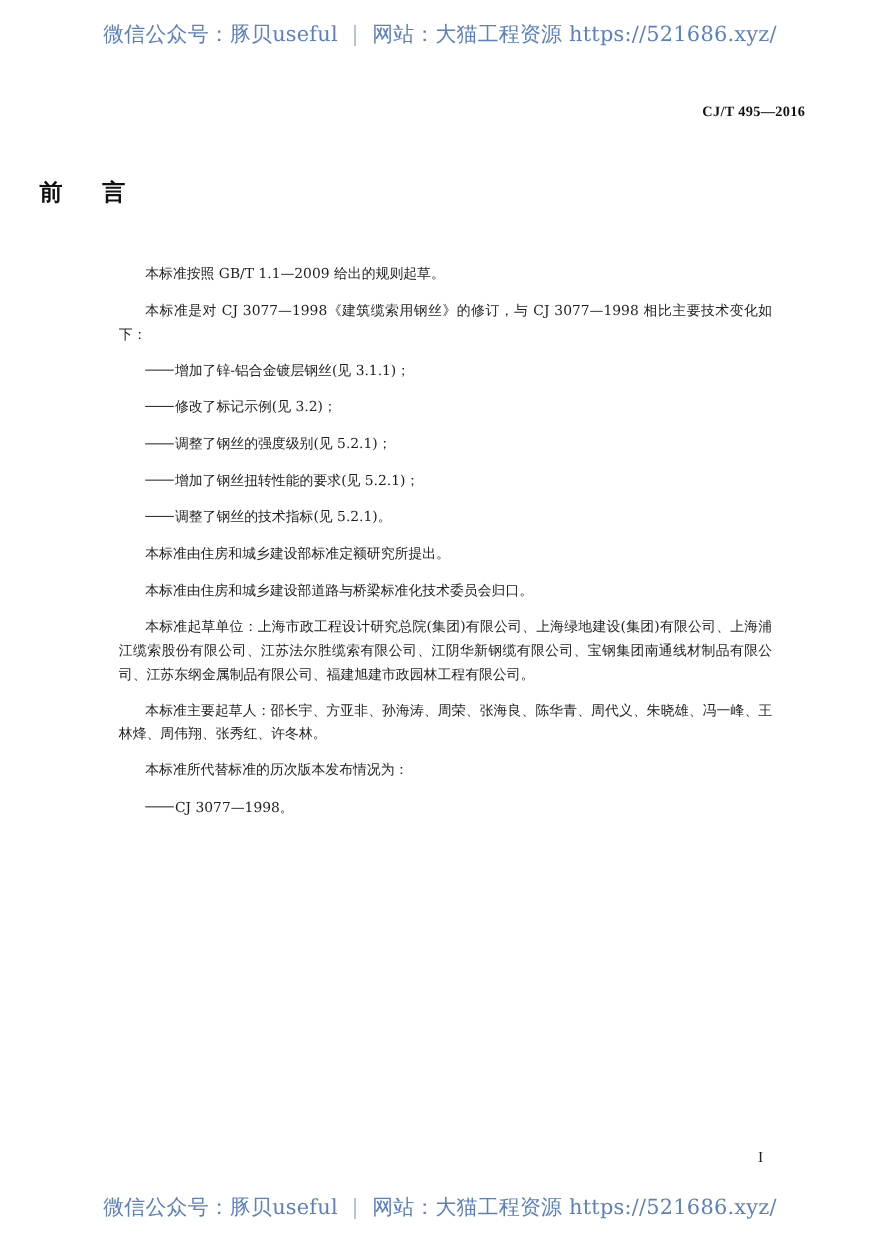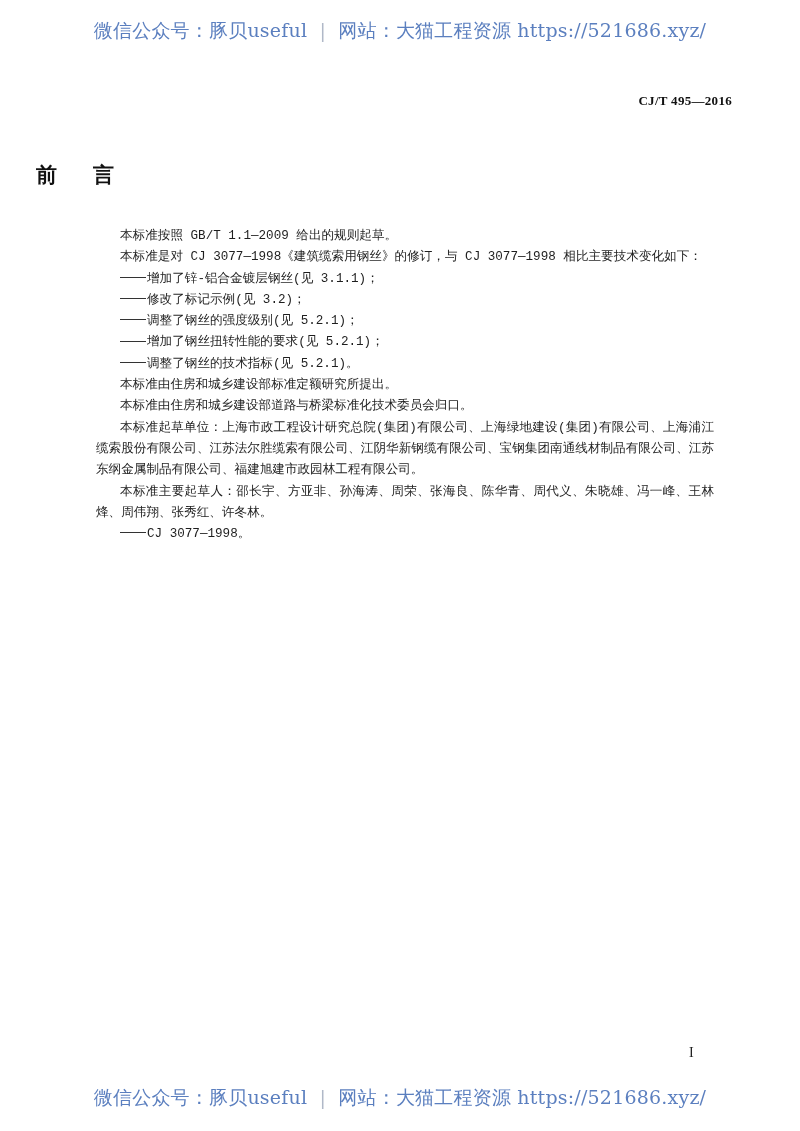--- a/index.html
+++ b/index.html
@@ -58,25 +58,24 @@
     .body-text {
       position: absolute;
       top: 226px;
       left: 96px;
       width: 618px;
       font-size: 12.6px;
       line-height: 21.3px;
       color: #1e1e1e;
     }
     .para {
-      margin: 0;
+      margin: 12px;
       text-indent: 24px;
       text-align: justify;
       text-align-last: left;
-      font-family: Liberation Mono, monospace;
     }
     .para.dash {
       text-indent: 24px;
     }
     .dash-mark {
       display: inline-block;
       width: 26px;
       height: 1px;
       background: #333;
       vertical-align: middle;
@@ -133,20 +132,23 @@
   </p>
   <p class="para">
     <span>本标准由住房和城乡建设部道路与桥梁标准化技术委员会归口。</span>
   </p>
   <p class="para">
     <span>本标准起草单位：上海市政工程设计研究总院(集团)有限公司、上海绿地建设(集团)有限公司、上海浦江缆索股份有限公司、江苏法尔胜缆索有限公司、江阴华新钢缆有限公司、宝钢集团南通线材制品有限公司、江苏东纲金属制品有限公司、福建旭建市政园林工程有限公司。</span>
   </p>
   <p class="para">
     <span>本标准主要起草人：邵长宇、方亚非、孙海涛、周荣、张海良、陈华青、周代义、朱晓雄、冯一峰、王林烽、周伟翔、张秀红、许冬林。</span>
   </p>
+  <p class="para">
+    <span>本标准所代替标准的历次版本发布情况为：</span>
+  </p>
   <p class="para dash">
     <span class="dash-mark"></span><span>CJ 3077—1998。</span>
   </p>
 </div>
 
 <div class="page-number">I</div>
 
 <div class="watermark bottom">
   <span>微信公众号：豚贝useful</span>
   <span class="sep">|</span>

